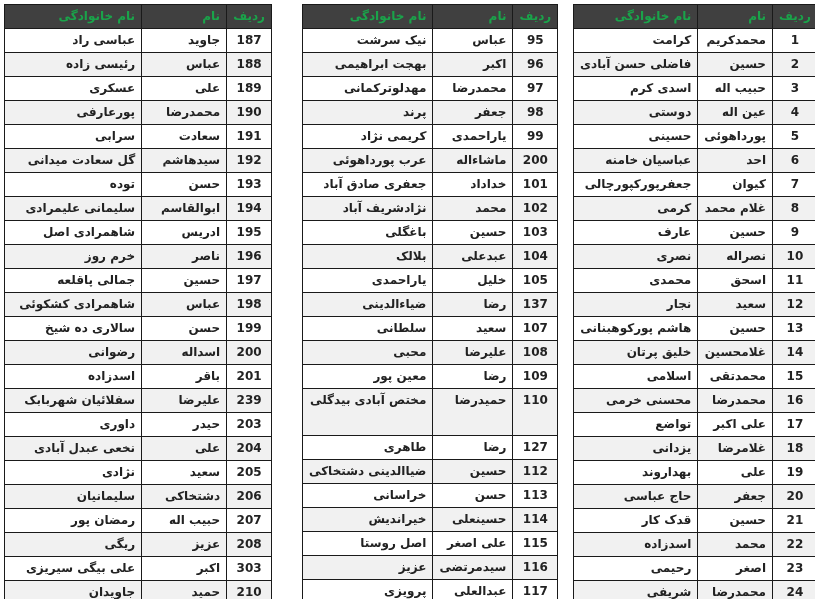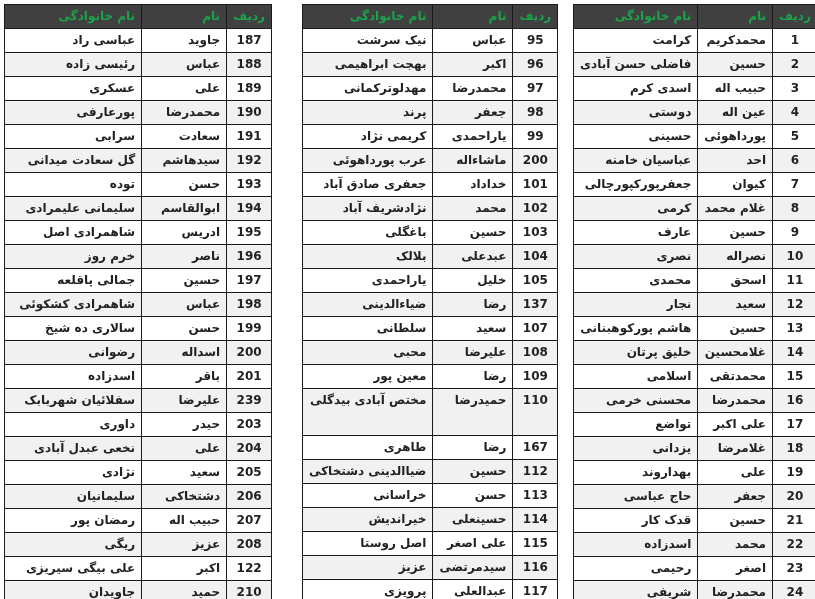--- a/index.html
+++ b/index.html
@@ -134,21 +134,21 @@
         <td class="num">207</td>
         <td class="">حبیب اله</td>
         <td class="">رمضان پور</td>
       </tr>
       <tr class="alt">
         <td class="num">208</td>
         <td class="">عزیز</td>
         <td class="">ریگی</td>
       </tr>
       <tr>
-        <td class="num">122</td>
+        <td class="num">303</td>
         <td class="">اکبر</td>
         <td class="">علی بیگی سیریزی</td>
       </tr>
       <tr class="alt">
         <td class="num">210</td>
         <td class="">حمید</td>
         <td class="">جاویدان</td>
       </tr>
     </tbody>
 </table>
@@ -236,21 +236,21 @@
         <td class="num">109</td>
         <td class="">رضا</td>
         <td class="">معین پور</td>
       </tr>
       <tr class="alt">
         <td class="num tall">110</td>
         <td class=" tall">حمیدرضا</td>
         <td class=" tall" style="white-space: normal; max-width: 110px;">مختص آبادی بیدگلی</td>
       </tr>
       <tr>
-        <td class="num">167</td>
+        <td class="num">127</td>
         <td class="">رضا</td>
         <td class="">طاهری</td>
       </tr>
       <tr class="alt">
         <td class="num">112</td>
         <td class="">حسین</td>
         <td class="">ضیاالدینی دشتخاکی</td>
       </tr>
       <tr>
         <td class="num">113</td>

